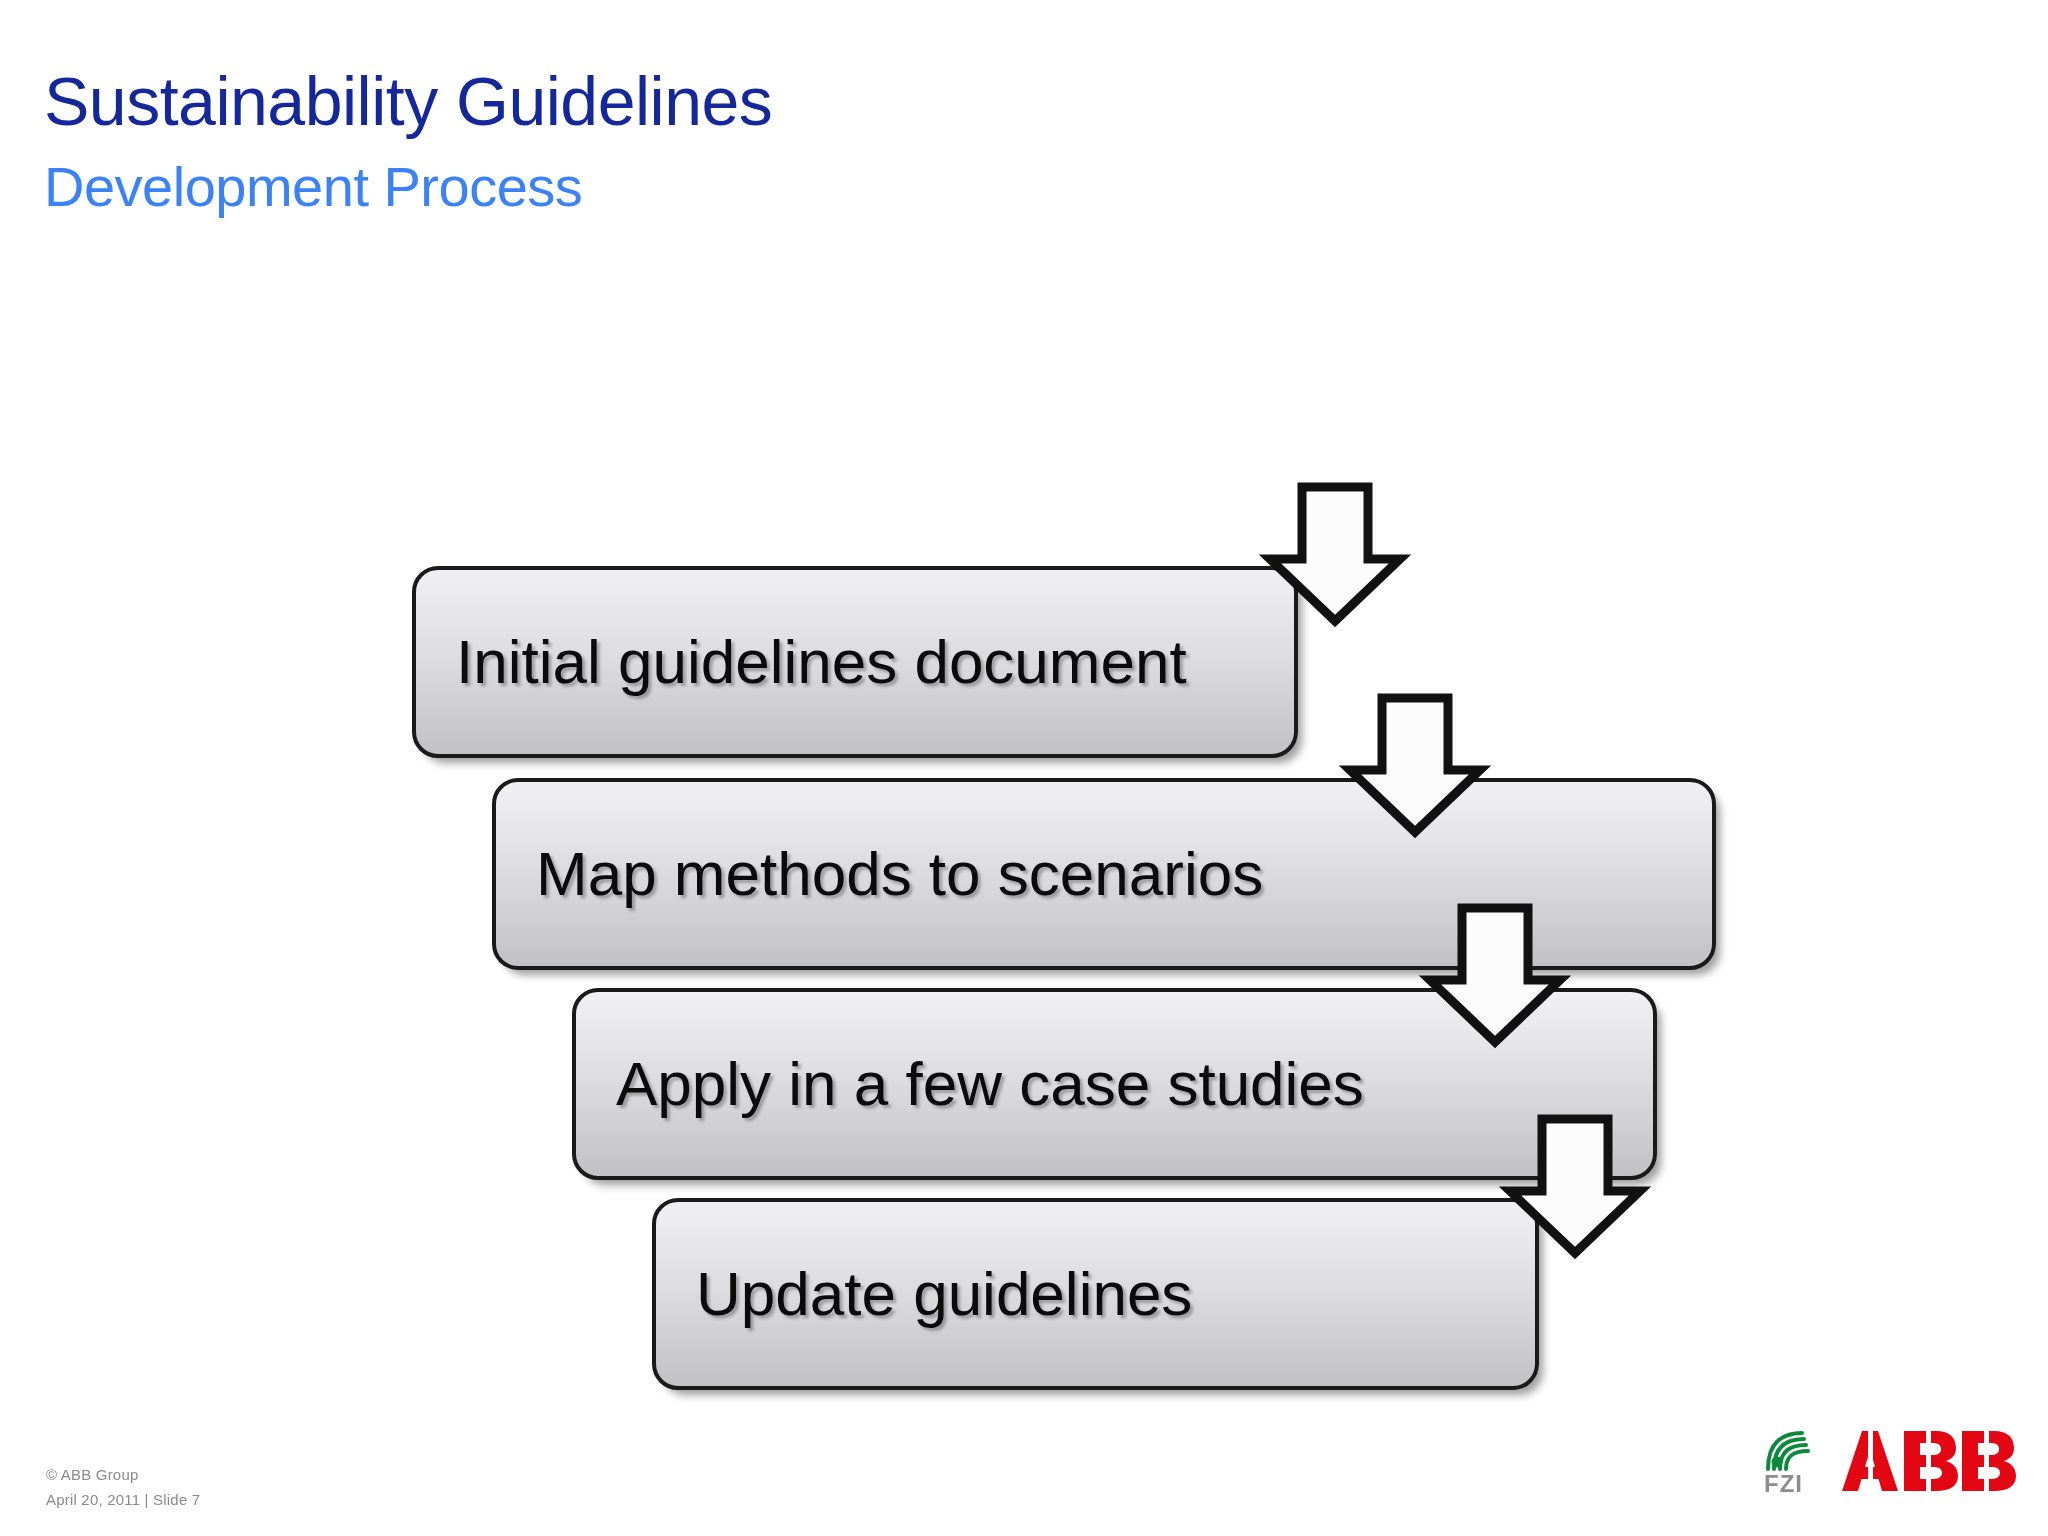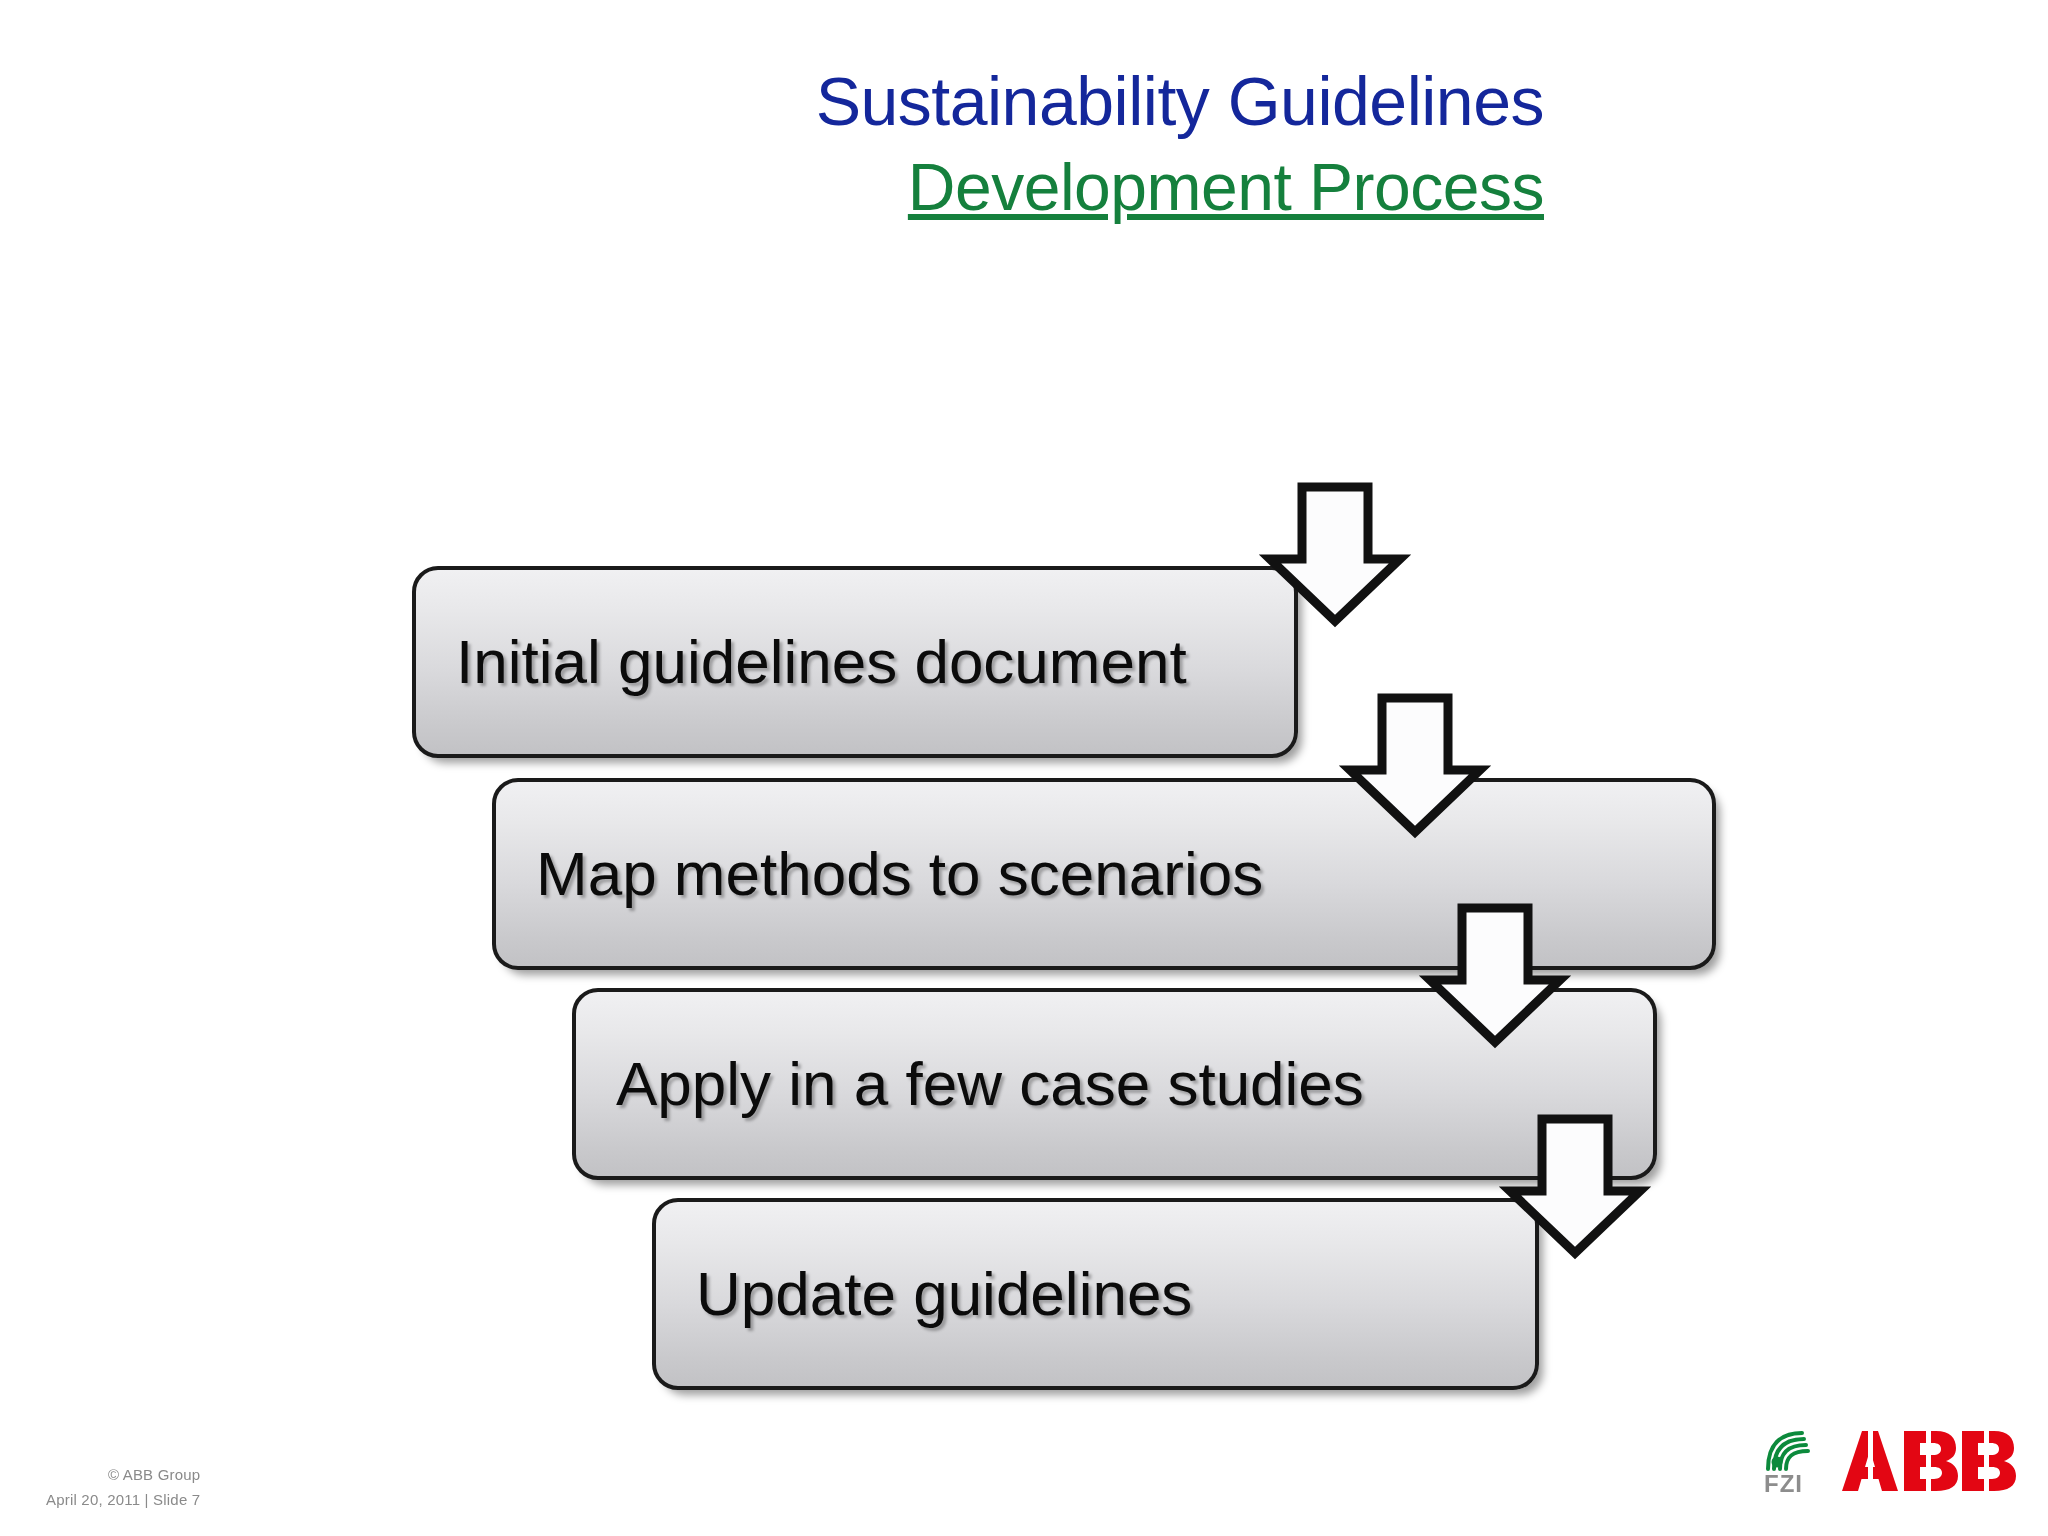--- a/index.html
+++ b/index.html
@@ -14,44 +14,42 @@
     font-family: "Liberation Sans", sans-serif;
     position: relative;
   }
 
   #slide {
     position: absolute;
     left: 0; top: 0;
     width: 2048px;
     height: 1536px;
     background: #ffffff;
-    text-align: right;
   }
 
   
   .title-block {
     position: absolute;
     left: 44px;
     top: 58px;
     width: 1500px;
   }
   .title-line1 {
     font-size: 68px;
     line-height: 86px;
     color: #14279B;
     letter-spacing: -0.5px;
     white-space: nowrap;
   }
   .title-line2 {
-    font-size: 66px;
+    font-size: 56px;
     line-height: 86px;
-    color: #15803d;
+    color: #3b82f6;
     letter-spacing: -0.5px;
     white-space: nowrap;
-    text-decoration: underline;
   }
 
   
   .pbox {
     position: absolute;
     border: 4px solid #1a1a1a;
     border-radius: 26px;
     background: linear-gradient(to bottom, #F0F0F2 0%, #E8E8EA 22%, #D9D9DC 55%, #C9C9CC 85%, #C2C2C5 100%);
     box-shadow: 7px 8px 9px -3px rgba(0,0,0,0.38);
     box-sizing: border-box;

